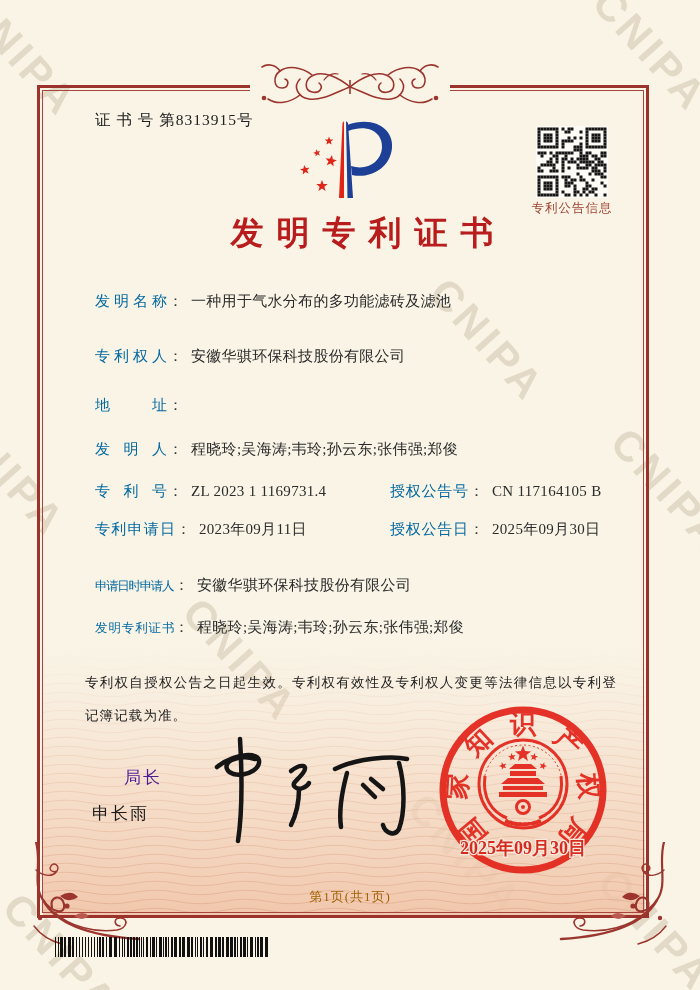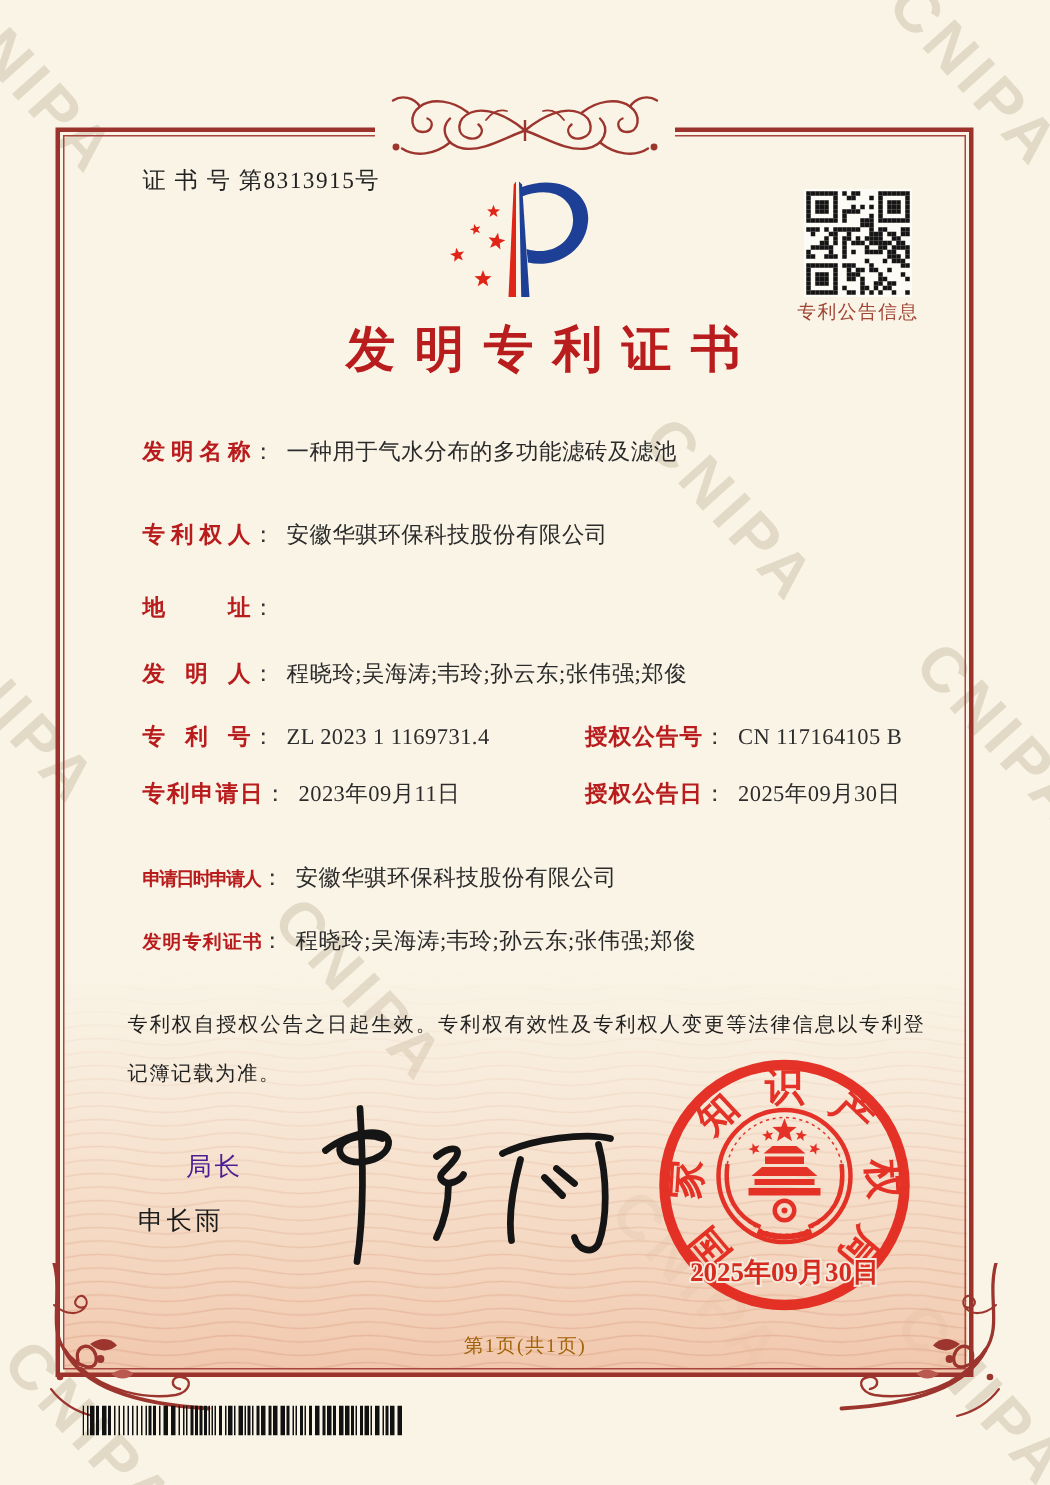--- a/index.html
+++ b/index.html
@@ -25,21 +25,21 @@
   .corner.left{left:26px;top:842px;}
   .corner.right{right:26px;top:842px;transform:scaleX(-1);}
   .cert-no{position:absolute;left:95px;top:110px;font-size:15.5px;letter-spacing:1px;color:#222;}
   .logo{position:absolute;left:290px;top:108px;}
   .qr{position:absolute;left:536px;top:126px;}
   .qr-label{position:absolute;left:510px;top:200px;width:124px;text-align:center;
     font-size:12.5px;color:#a04434;letter-spacing:1px;}
   .title{position:absolute;left:0;right:0;top:211px;text-align:center;
     font-size:33px;font-weight:700;letter-spacing:13px;text-indent:13px;color:#b91c1c;padding-left:24px;}
   .row{position:absolute;left:95px;display:flex;align-items:baseline;font-size:15px;color:#2b2b2b;}
-  .lbl{display:inline-block;width:72px;text-align:justify;text-align-last:justify;color:#b91c1c;font-weight:bold;}
+  .lbl{display:inline-block;width:72px;text-align:justify;text-align-last:justify;color:#0369a1;}
   .lbl-5{width:80px;}
   .lbl-7{width:78px;font-size:12.5px;letter-spacing:-1.5px;text-align-last:justify;margin-top:16px;}
   .colon{margin-left:1px;color:#333;}
   .val{margin-left:8px;letter-spacing:.3px;}
   .rcol{position:absolute;left:390px;display:flex;align-items:baseline;font-size:15px;}
   .rcol .lbl{width:78px;}
   .notice{position:absolute;left:85px;top:666px;width:532px;font-size:13.5px;
     line-height:33px;letter-spacing:1.1px;color:#1f1f1f;text-align:justify;}
   .notice .l1{text-indent:2em;}
   .signer-title{position:absolute;left:92px;top:766px;font-family:"Liberation Sans","DejaVu Sans",sans-serif;

